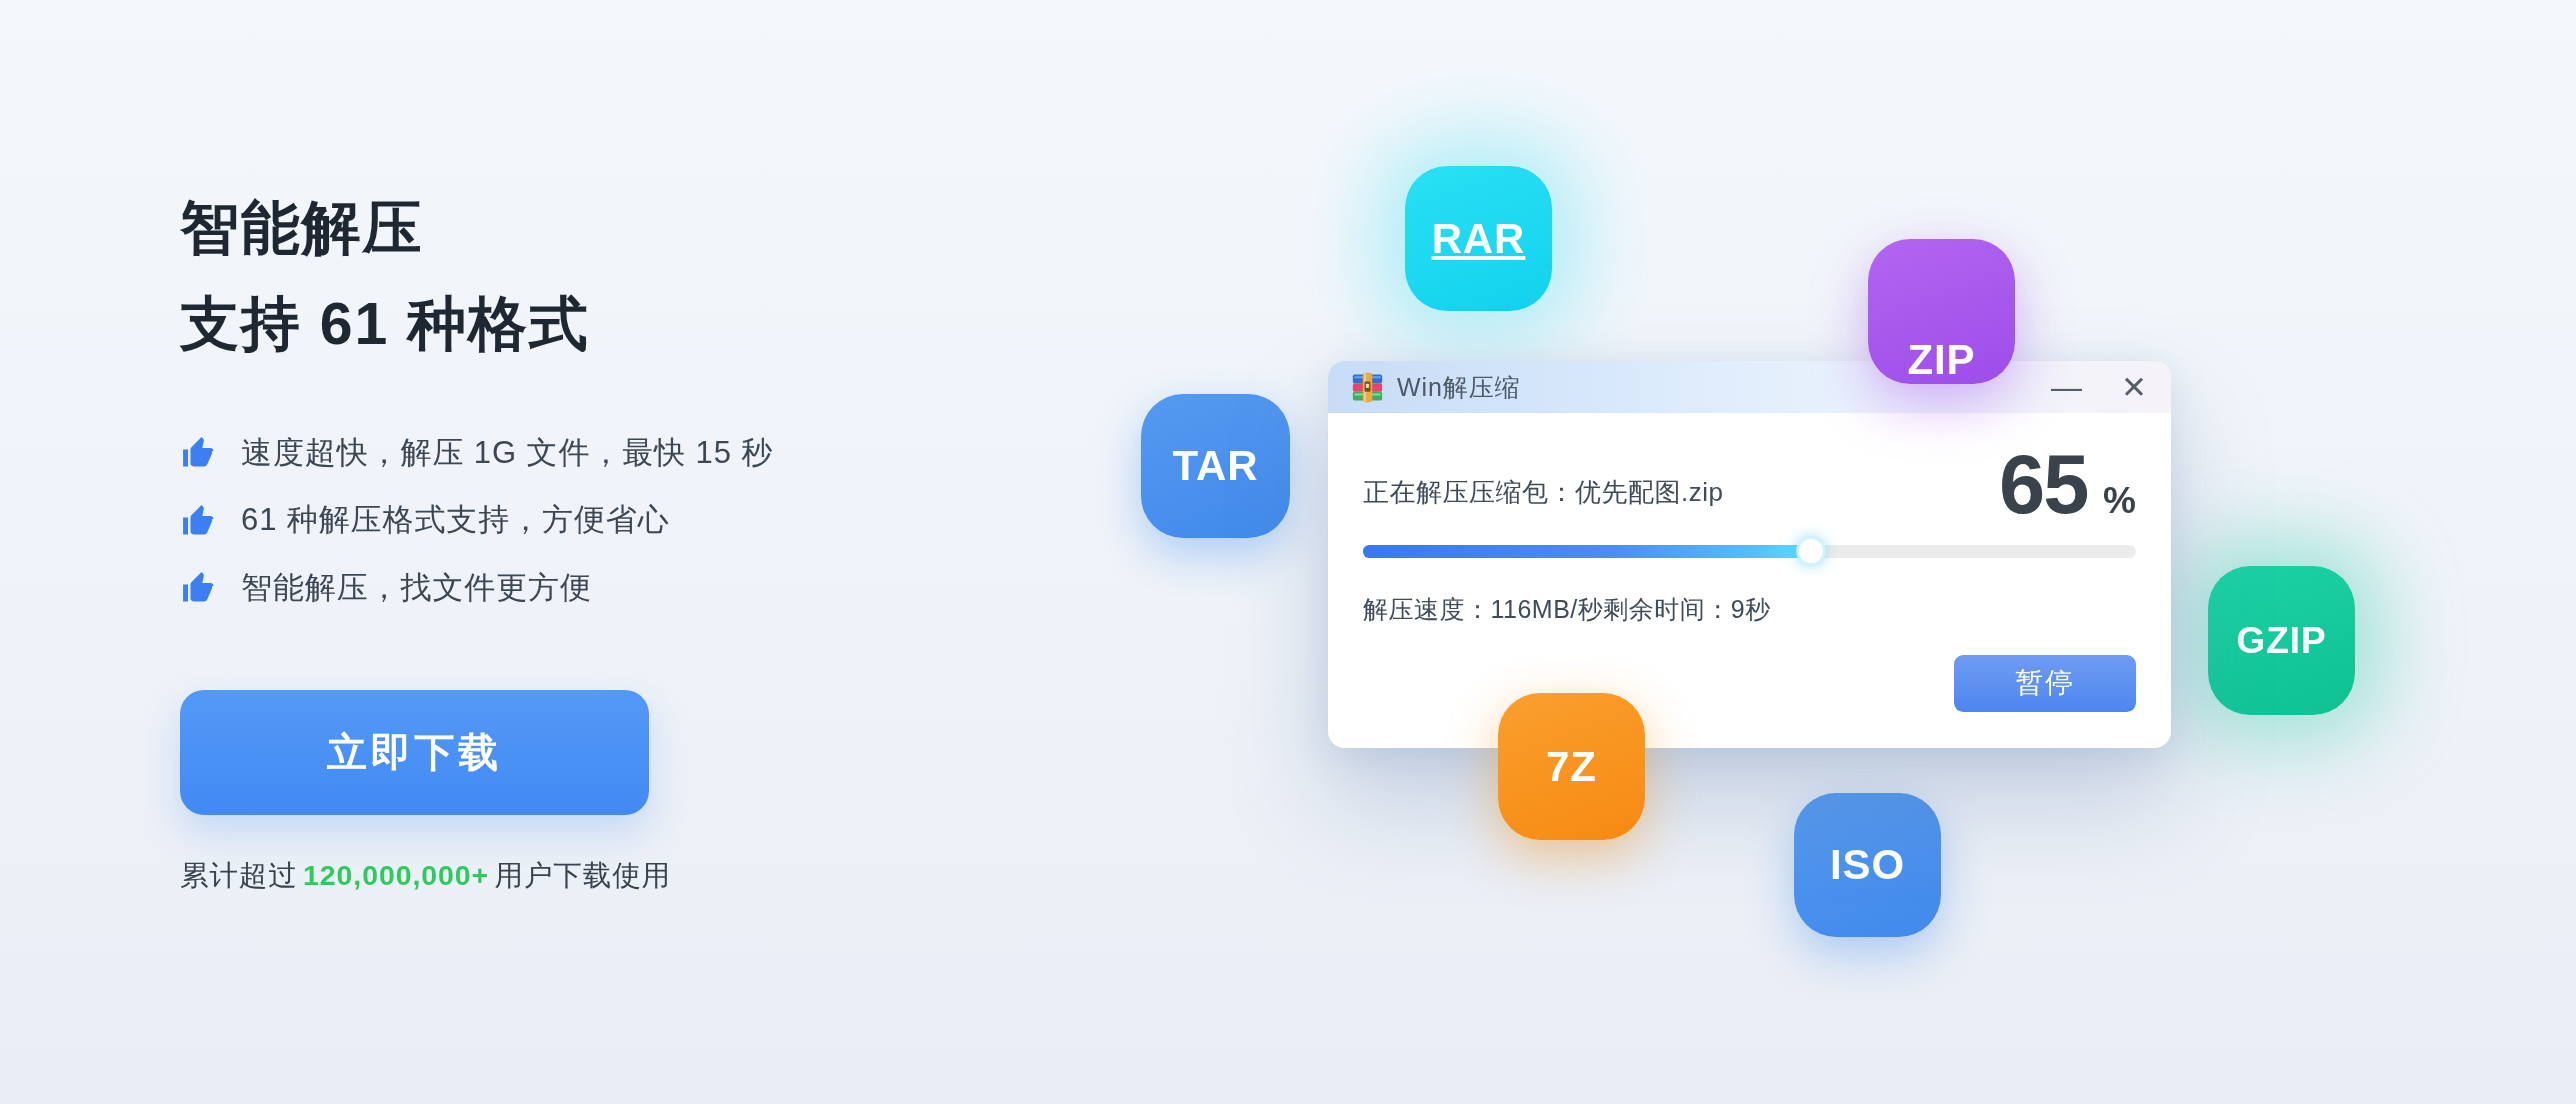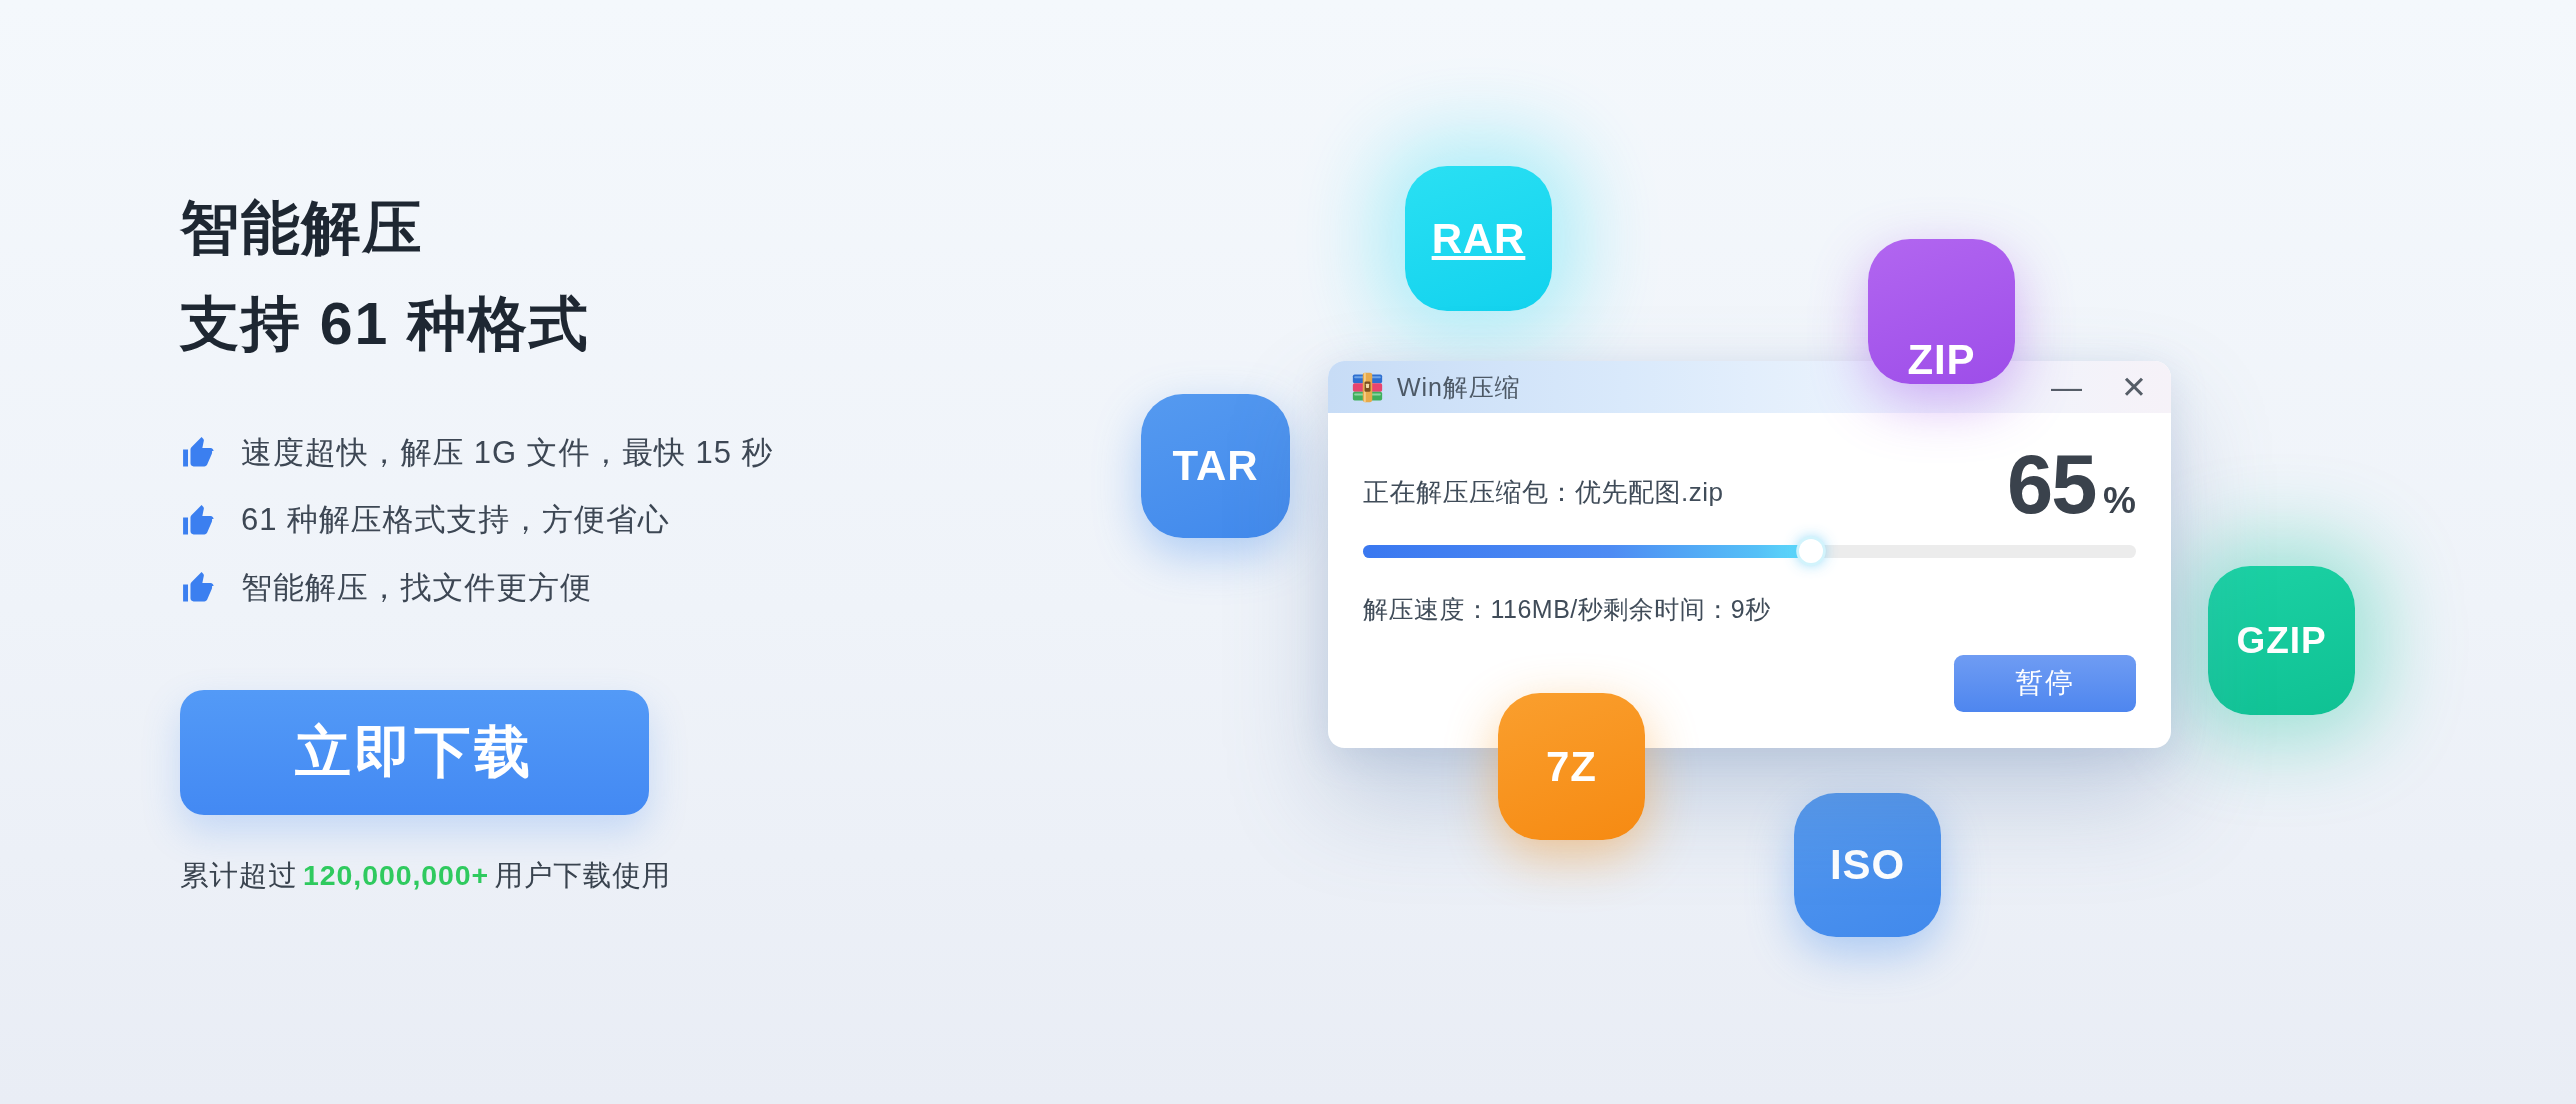--- a/index.html
+++ b/index.html
@@ -19,21 +19,21 @@
   }
   .bullets { list-style: none; margin-top: 61px; }
   .bullets li { display: flex; align-items: center; gap: 24px; margin-bottom: 28.5px; height: 39px; }
   .bullets li svg { width: 37px; height: 37px; flex: 0 0 37px; }
   .bullets li span.txt { font-size: 31px; color: #3d4754; letter-spacing: 0.9px; }
 
   .download-btn {
     display: block; margin-top: 83px;
     width: 469px; height: 125px; border: none; border-radius: 24px;
     background: linear-gradient(180deg, #539af7, #4389f3);
-    color: #ffffff; font-size: 56px; font-weight: 700; letter-spacing: 3.7px;
+    color: #ffffff; font-size: 40px; font-weight: 700; letter-spacing: 3.7px;
     font-family: inherit; cursor: pointer;
     box-shadow: 0 16.6px 37px rgba(74, 144, 245, 0.25);
   }
   .stats-line { margin-top: 42px; font-size: 28.5px; color: #39434f; letter-spacing: 0.9px; }
   .stats-line .green { color: #2fca5f; font-weight: 700; padding: 0 5.5px; }
 
   
   .badge {
     position: absolute; display: flex; align-items: center; justify-content: center;
     color: #fff; font-weight: 700; font-size: 42px; letter-spacing: 0.9px;
@@ -73,21 +73,21 @@
   .titlebar .app-icon { width: 31px; height: 31px; margin-right: 14px; display: inline-flex; }
   .titlebar .title { font-size: 25px; color: #4d5966; letter-spacing: 0.9px; flex: 1 1 auto; }
   .win-controls { display: flex; align-items: center; gap: 39px; }
   .win-controls .ctl {
     font-size: 31px; color: #555d67; line-height: 1; cursor: pointer;
     font-weight: 400; user-select: none;
   }
   .dlg-body { padding: 33px 35px 0 35px; }
   .file-row { display: flex; align-items: flex-end; justify-content: space-between; }
   .file-label { font-size: 26px; color: #404c59; margin-bottom: 14.7px; letter-spacing: 0.5px; }
-  .percent { display: flex; align-items: baseline; color: #3a424c; }
+  .percent { display: flex; align-items: baseline; color: #3a424c; gap: 8px; }
   .percent .num { font-size: 83px; font-weight: 700; letter-spacing: -1.8px; line-height: 0.95; }
   .percent .sign { font-size: 37px; font-weight: 700; margin-left: 7.4px; }
 
   .track {
     position: relative; margin-top: 20px; height: 13px; border-radius: 6.4px;
     background: #ececec;
   }
   .fill {
     position: absolute; left: 0; top: 0; bottom: 0; border-radius: 6.4px;
     background: linear-gradient(90deg, #3a78f0 0%, #4e8bf3 55%, #55c0f7 88%, #5fe0fb 100%);

